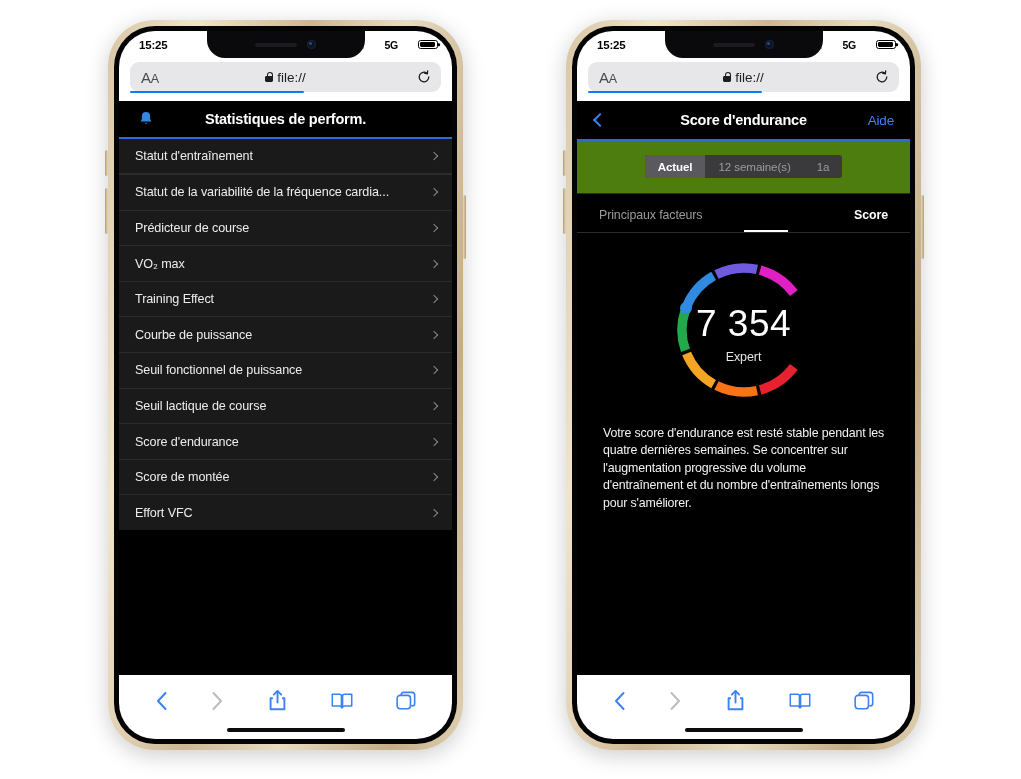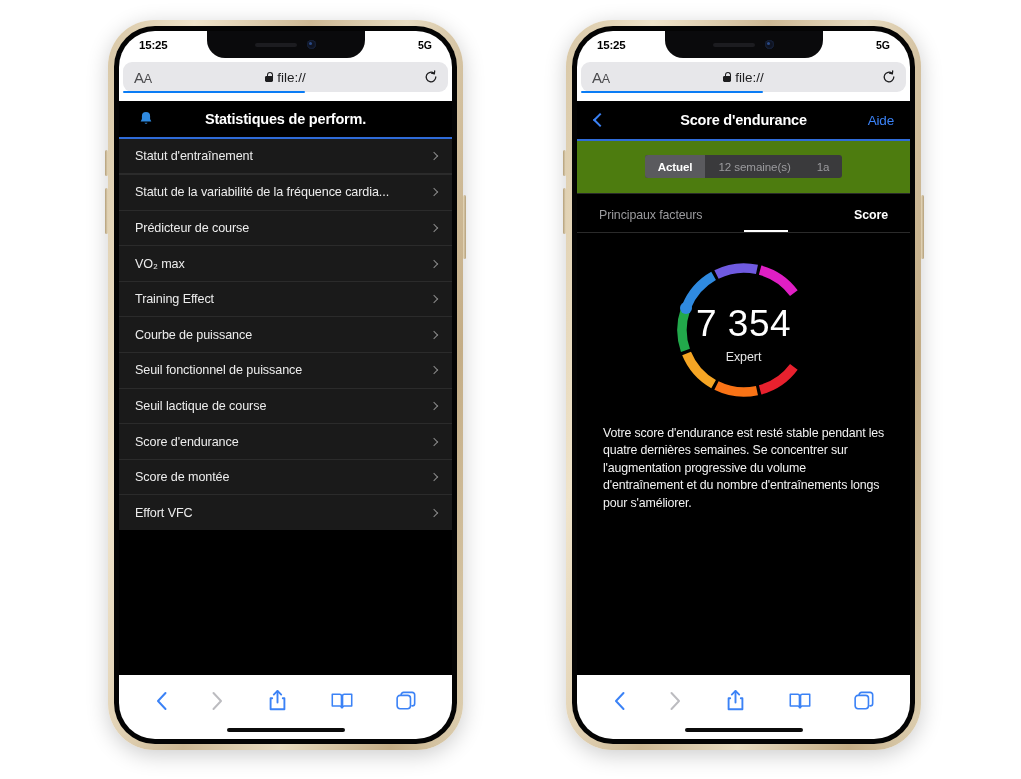--- a/index.html
+++ b/index.html
@@ -73,34 +73,34 @@
     display: flex; align-items: center;
     padding: 0 16px 0 20px;
     color: #000;
     font-size: 11.5px;
     font-weight: 700;
     position: relative;
   }
   .ios-status .time { letter-spacing: -0.2px; }
   .ios-status .right {
     position: absolute; right: 14px; top: 50%; transform: translateY(-50%);
-    display: flex; gap: 20px; flex-direction: column;
+    display: flex; align-items: center; gap: 20px;
   }
   .sig { display: flex; align-items: flex-end; gap: 1.2px; height: 9px; }
   .sig i { width: 2.4px; background: #000; border-radius: 0.5px; display: block; }
   .sig i:nth-child(1){height:3px}.sig i:nth-child(2){height:5px}
   .sig i:nth-child(3){height:7px}.sig i:nth-child(4){height:9px; background:#b6b6b6}
   .net5g { font-size: 10.5px; font-weight: 700; letter-spacing: -0.2px; }
   .batt { width: 20px; height: 9.5px; border: 1.2px solid #000; border-radius: 2.6px;
           position: relative; padding: 1px; }
   .batt::after { content:""; position:absolute; right:-3px; top:50%; transform:translateY(-50%);
           width: 1.6px; height: 3.6px; background:#000; border-radius: 0 1px 1px 0; }
   .batt span { display:block; height:100%; background:#000; border-radius:1.4px; }
 
-  .urlbar-wrap { padding: 4px 4px 9px; }
+  .urlbar-wrap { padding: 4px 11px 9px; }
   .urlbar {
     height: 30px; background: #e7e7ea; border-radius: 9px;
     display: flex; align-items: center; position: relative; padding: 0 11px;
   }
   .urlbar .aa { font-size: 12.5px; color: #4a4a4d; letter-spacing: -0.3px; }
   .urlbar .aa .big { font-size: 15px; }
   .urlbar .center {
     position: absolute; left: 0; right: 0; text-align: center;
     font-size: 13.5px; color: #1d1d1f; display: flex;
     align-items: center; justify-content: center; gap: 4px;

